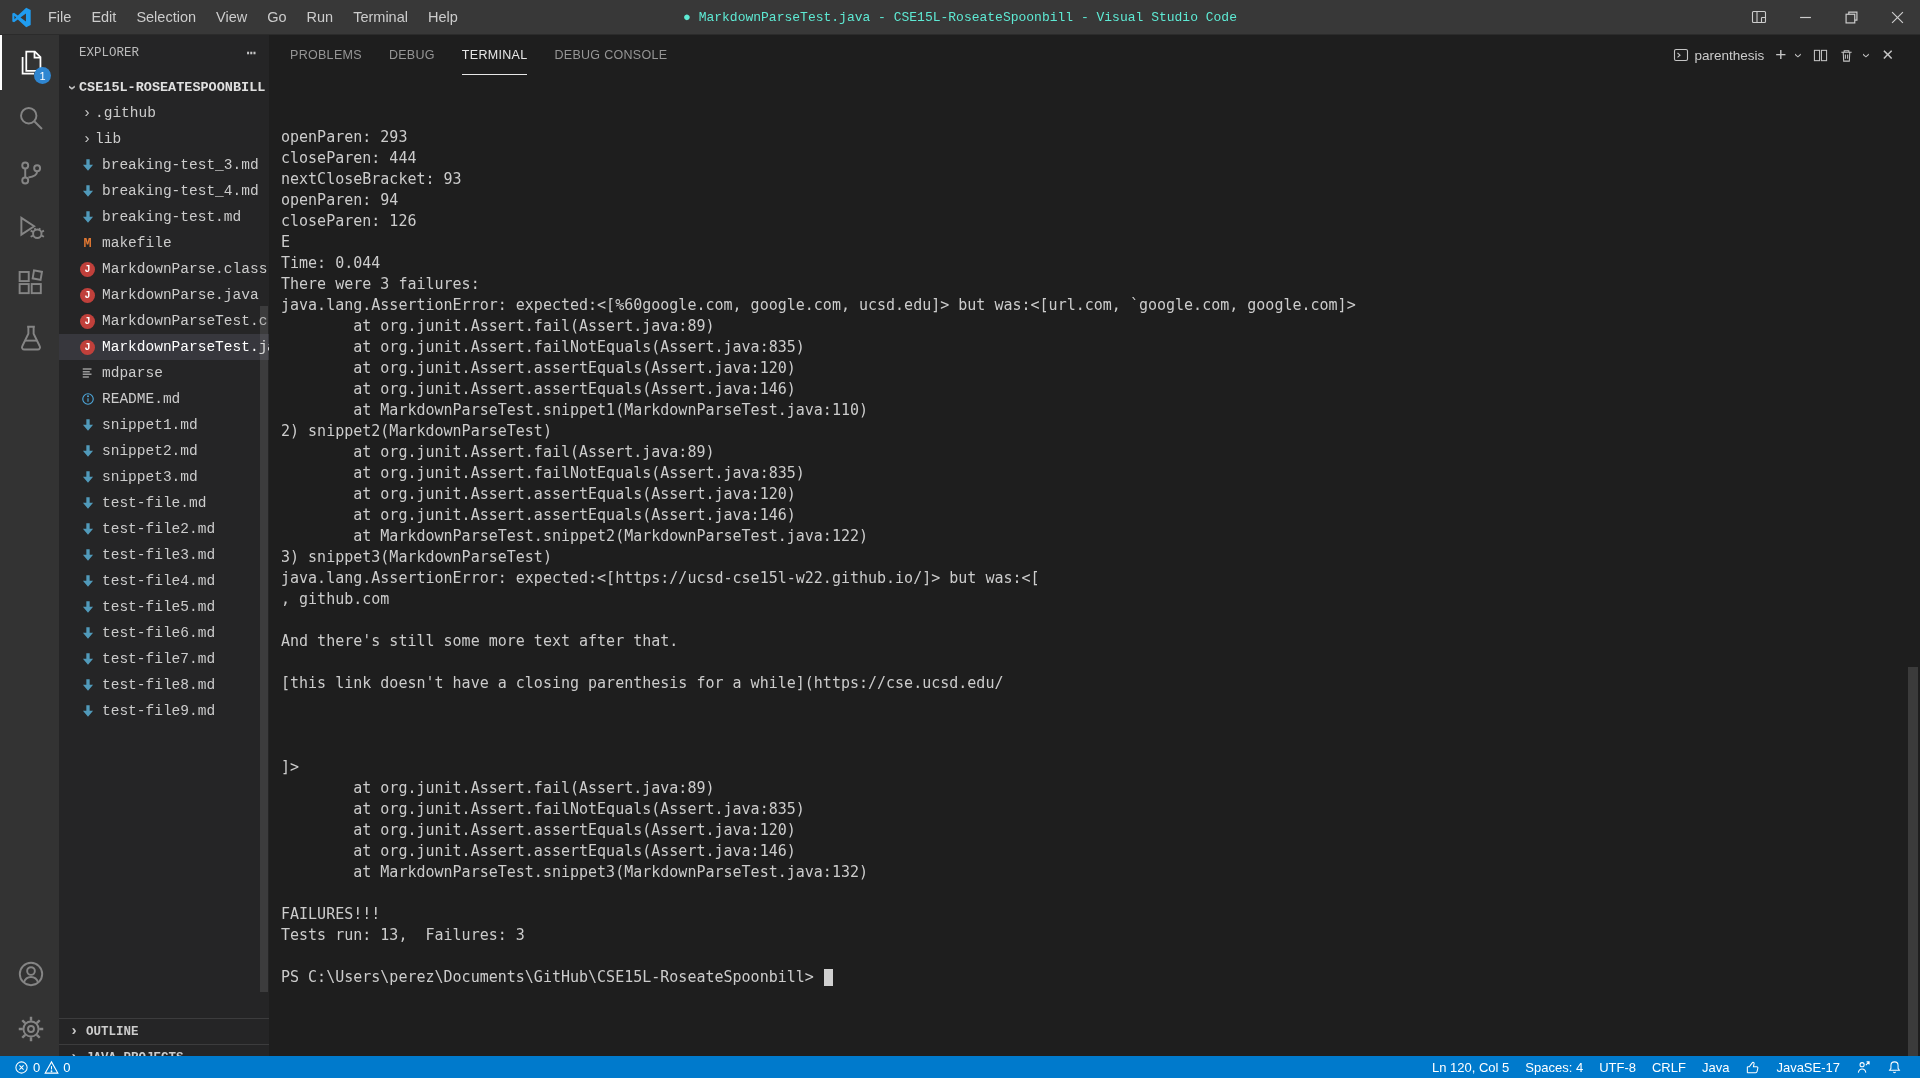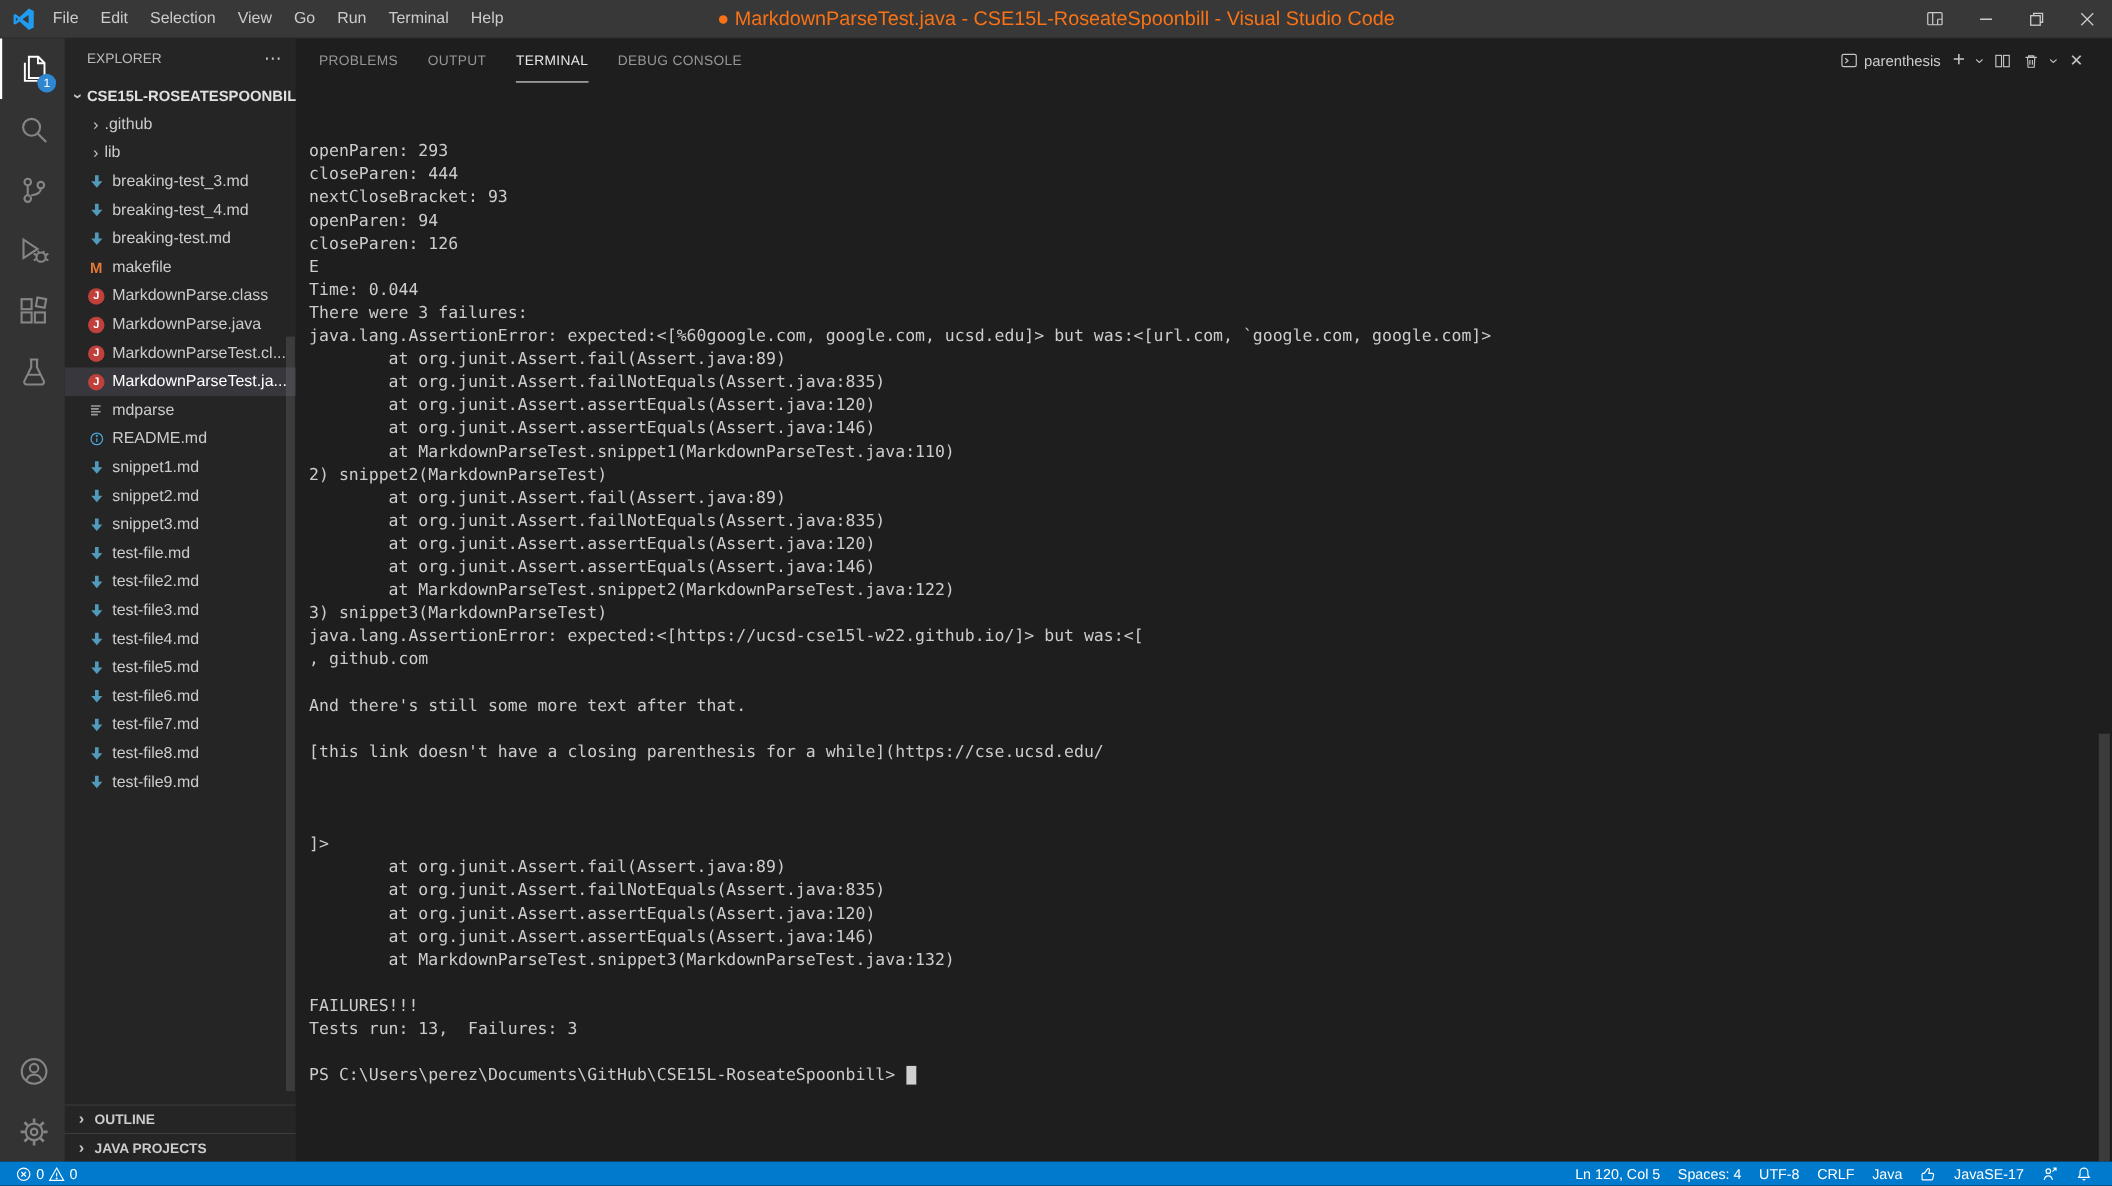--- a/index.html
+++ b/index.html
@@ -5,33 +5,33 @@
   * { box-sizing: border-box; margin: 0; padding: 0; }
   html,body { width:1920px; height:1078px; overflow:hidden; }
   body { font-family:"Liberation Sans",sans-serif; background:#1e1e1e; color:#cccccc; position:relative; }
   svg { display:block; }
 
   
   .titlebar { position:absolute; top:0; left:0; right:0; height:35px; background:#383838; display:flex; align-items:center; border-bottom:1px solid #2b2b2b; }
   .logo { margin:0 6px 0 11px; }
   .menus { display:flex; height:100%; align-items:center; }
   .menu-item { padding:0 10px; font-size:14.5px; color:#cccccc; line-height:35px; }
-  .win-title { position:absolute; left:50%; transform:translateX(-50%); font-size:18px; color:#f97316; white-space:nowrap; }
+  .win-title { position:absolute; left:50%; transform:translateX(-50%); font-size:13px; color:#5eead4; white-space:nowrap;font-family:Liberation Mono, monospace; }
   .win-controls { margin-left:auto; display:flex; height:100%; }
   .win-btn { width:46px; height:100%; display:flex; align-items:center; justify-content:center; color:#cccccc; }
 
   
   .activitybar { position:absolute; left:0; top:35px; bottom:22px; width:59px; background:#333333; display:flex; flex-direction:column; align-items:stretch; }
   .act-item { height:55px; display:flex; align-items:center; justify-content:center; position:relative; color:#858585; border-left:2px solid transparent; }
   .act-item.active { color:#ffffff; border-left-color:#ffffff; }
   .act-badge { position:absolute; right:8px; bottom:6px; background:#2f86d1; color:#fff; font-size:11px; min-width:17px; height:17px; border-radius:9px; display:flex; align-items:center; justify-content:center; }
   .act-spacer { flex:1; }
 
   
-  .sidebar { position:absolute; left:59px; top:35px; bottom:22px; width:210px; background:#252526; }
+  .sidebar { position:absolute; left:59px; top:35px; bottom:8px; width:210px; background:#252526;font-family:Liberation Mono, monospace; }
   .sb-header { height:35px; display:flex; align-items:center; padding:0 12px 0 20px; font-size:12.5px; color:#bbbbbb; }
   .sb-dots { margin-left:auto; font-size:16px; color:#c5c5c5; letter-spacing:1px; }
   .tree { padding-top:4px; }
   .row { height:26px; display:flex; align-items:center; font-size:14.5px; color:#cccccc; padding-left:20px; white-space:nowrap; overflow:hidden; cursor:default; }
   .row.root { padding-left:4px; font-weight:700; font-size:13.5px; color:#e0e0e0; }
   .row.selected { background:#37373d; color:#ffffff; }
   .twist { width:16px; display:flex; justify-content:center; color:#c5c5c5; font-size:15px; flex:none; }
   .twist.down { transform:rotate(90deg); }
   .ficon { width:17px; margin-right:6px; display:flex; align-items:center; justify-content:center; flex:none; }
   .java-badge { width:15px; height:15px; border-radius:50%; background:#c0403b; color:#fff; font-size:10px; font-weight:700; display:flex; align-items:center; justify-content:center; }
@@ -385,21 +385,21 @@
       <span class="twist">›</span>
       <span>JAVA PROJECTS</span>
     </div>
   </div>
 </div>
 
 <div class="panel">
   <div class="panel-header">
 
     <span class="ptab">PROBLEMS</span>
-      <span class="ptab">OUTPUT</span>
+      <span class="ptab">DEBUG</span>
       <span class="ptab active">TERMINAL</span>
       <span class="ptab">DEBUG CONSOLE</span>
       <div class="panel-actions">
       <span class="shell-label">
         <svg width="16" height="16" viewBox="0 0 16 16" fill="none" stroke="#c5c5c5" stroke-width="1.1">
           <rect x="1.5" y="2.5" width="13" height="11" rx="1.5"></rect>
             <path d="M4.5 6 7 8.2 4.5 10.4"></path>
         </svg>
         <span>parenthesis</span>
       </span>

